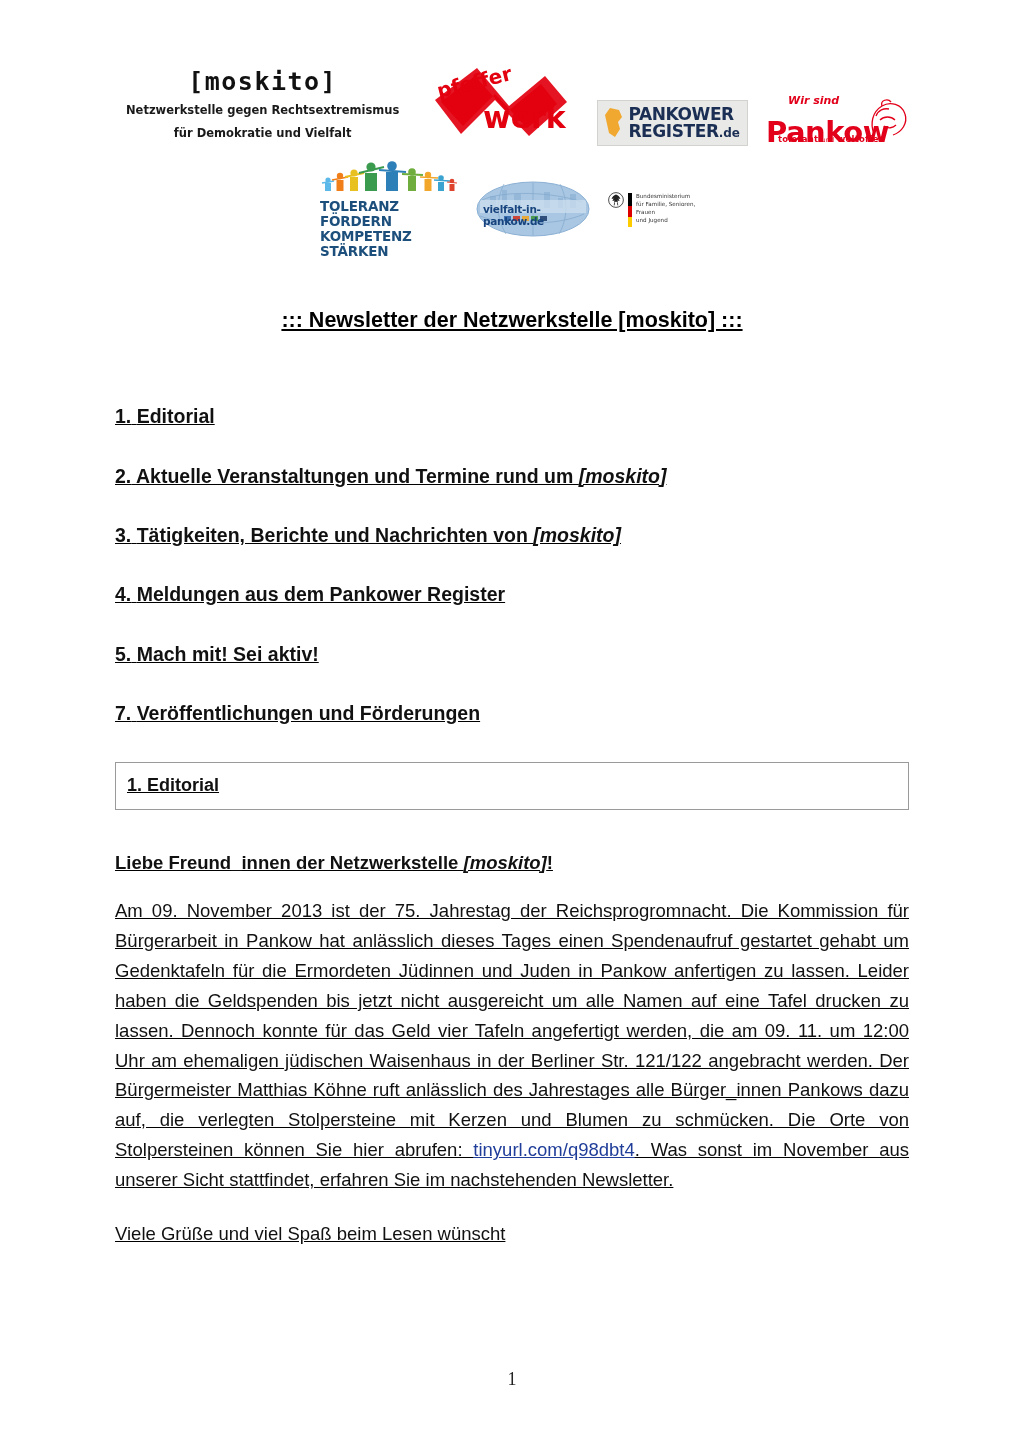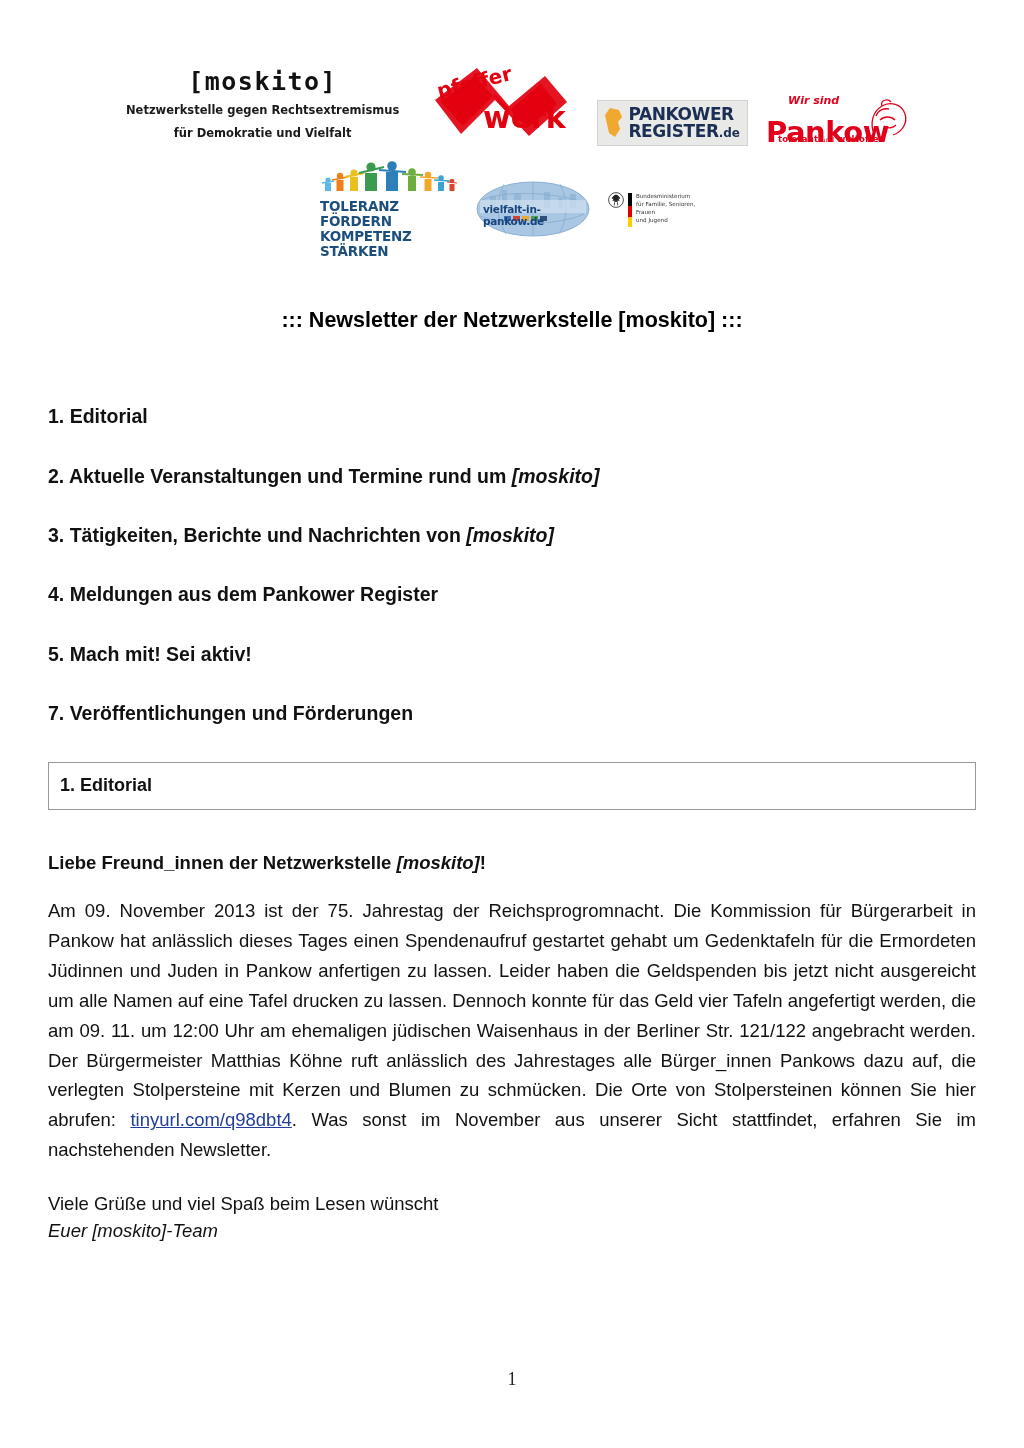--- a/index.html
+++ b/index.html
@@ -181,22 +181,23 @@
   }
   .logo-bmfsfj .bm-text {
     font-family: "DejaVu Sans", sans-serif;
     font-size: 5.6px;
     line-height: 1.45;
     color: #333;
   }
 
   
   .doc {
-    padding: 0 48px;
+    padding: 0 115px;
     box-sizing: border-box;
+    text-decoration: underline;
   }
   .newsletter-title {
     text-align: center;
     font-family: "Liberation Sans", sans-serif;
     font-weight: bold;
     font-size: 21.5px;
     color: #000;
     margin-top: 50px;
   }
   .newsletter-date {
@@ -471,20 +472,19 @@
     <div class="greeting">
       <span>Liebe Freund_innen der Netzwerkstelle </span><span class="em">[moskito]</span><span>!</span>
     </div>
 
     <div class="body-para">
       <span>Am 09. November 2013 ist der 75. Jahrestag der Reichsprogromnacht. Die Kommission für Bürgerarbeit in Pankow hat anlässlich dieses Tages einen Spendenaufruf gestartet gehabt um Gedenktafeln für die Ermordeten Jüdinnen und Juden in Pankow anfertigen zu lassen. Leider haben die Geldspenden bis jetzt nicht ausgereicht um alle Namen auf eine Tafel drucken zu lassen. Dennoch konnte für das Geld vier Tafeln angefertigt werden, die am 09. 11. um 12:00 Uhr am ehemaligen jüdischen Waisenhaus in der Berliner Str. 121/122 angebracht werden. Der Bürgermeister Matthias Köhne ruft anlässlich des Jahrestages alle Bürger_innen Pankows dazu auf, die verlegten Stolpersteine mit Kerzen und Blumen zu schmücken. Die Orte von Stolpersteinen können Sie hier abrufen: </span><a class="inline-link" href="#">tinyurl.com/q98dbt4</a><span>. Was sonst im November aus unserer Sicht stattfindet, erfahren Sie im nachstehenden Newsletter.</span>
     </div>
 
     <div class="signoff">
       <span>Viele Grüße und viel Spaß beim Lesen wünscht</span>
-      <span class="team">Euer [moskito]-Team</span>
     </div>
 
   </div>
 
   <div class="page-number">1</div>
 
 </div>
 
 </body></html>

